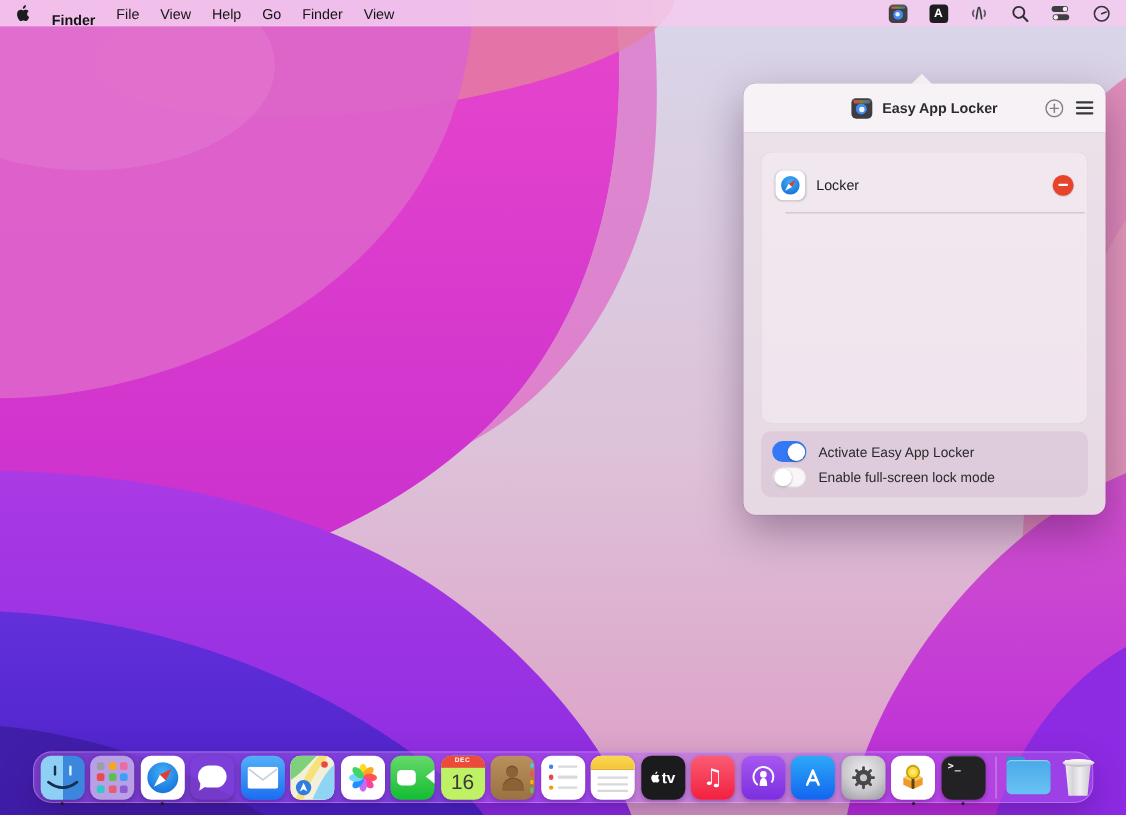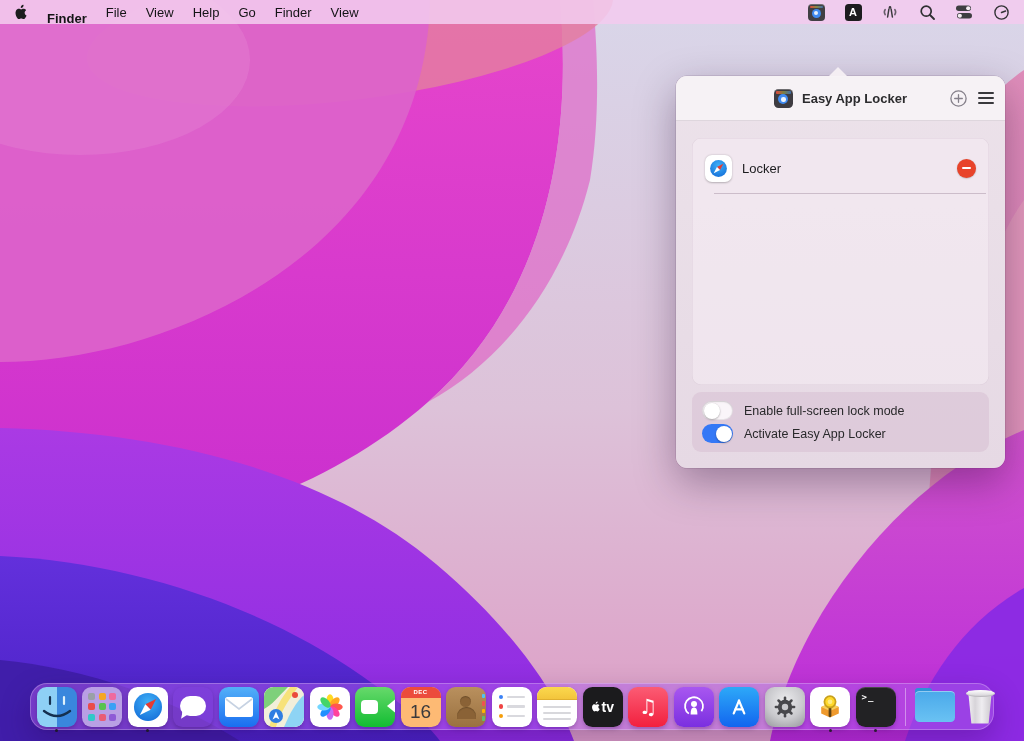--- a/index.html
+++ b/index.html
@@ -99,21 +99,21 @@
   .msg-bubble{position:absolute;left:7px;top:9px;width:26px;height:20px;border-radius:10px;background:#fff;}
   .msg-bubble::after{content:'';position:absolute;left:2px;bottom:-4px;border:5px solid transparent;
     border-top-color:#fff;border-left-color:#fff;transform:rotate(12deg);}
   .mail{background:linear-gradient(180deg,#53b0f8 0%,#1a6ef0 100%);display:flex;align-items:center;justify-content:center;}
   .maps{background:#e8f2dc;}
   .photos{background:#fff;display:flex;align-items:center;justify-content:center;}
   .facetime{background:linear-gradient(180deg,#67d96b 0%,#12bd32 100%);}
   .ft-body{position:absolute;left:6px;top:13px;width:17px;height:14px;border-radius:4px;background:#fff;}
   .ft-tri{position:absolute;left:24px;top:12px;width:0;height:0;border:8px solid transparent;
     border-right:10px solid #fff;margin-top:-1px;}
-  .calendar{background:#fdba74;display:flex;flex-direction:column;}
+  .calendar{background:#bef264;display:flex;flex-direction:column;}
   .cal-top{height:11px;background:#ec4b3c;color:#fff;font-size:6px;font-weight:bold;letter-spacing:.5px;
     display:flex;align-items:center;justify-content:center;}
   .cal-num{flex:1;display:flex;align-items:center;justify-content:center;font-size:19px;color:#3a3a3c;font-weight:300;}
   .contacts{background:linear-gradient(180deg,#b9905e 0%,#9a7140 100%);}
   .ct-head{position:absolute;left:50%;top:9px;width:11px;height:11px;margin-left:-6.5px;border-radius:50%;
     background:#8a6236;box-shadow:inset 0 1px 1px rgba(0,0,0,.2);}
   .ct-body{position:absolute;left:50%;top:20px;width:19px;height:12px;margin-left:-9.5px;
     border-radius:9px 9px 0 0;background:#8a6236;box-shadow:inset 0 1px 1px rgba(0,0,0,.2);}
   .ct-tabs{position:absolute;right:1.5px;top:7px;display:flex;flex-direction:column;gap:3px;}
   .ct-tabs i{width:3px;height:4.5px;border-radius:1px;display:block;}
@@ -300,30 +300,30 @@
       <span class="app-row-label">Locker</span>
       <span class="remove-btn">
           <i></i>
         </span>
     </div>
     <div class="row-divider"></div>
   </div>
 
   <div class="bottom-panel">
     <div class="toggle-row">
+      <span class="switch on">
+          <span class="knob"></span>
+        </span>
+      <span class="toggle-label">Activate Easy App Locker</span>
+    </div>
+    <div class="toggle-row">
       <span class="switch off">
           <span class="knob"></span>
         </span>
       <span class="toggle-label">Enable full-screen lock mode</span>
-    </div>
-    <div class="toggle-row">
-      <span class="switch on">
-          <span class="knob"></span>
-        </span>
-      <span class="toggle-label">Activate Easy App Locker</span>
     </div>
   </div>
 </div>
 
 <div class="dock">
 
   <div class="di run">
     <div class="ic finder">
       <svg width="40" height="40" viewBox="0 0 40 40">
         <line x1="13" y1="10" x2="13" y2="17" stroke="#15304f" stroke-width="2.2" stroke-linecap="round"></line>

